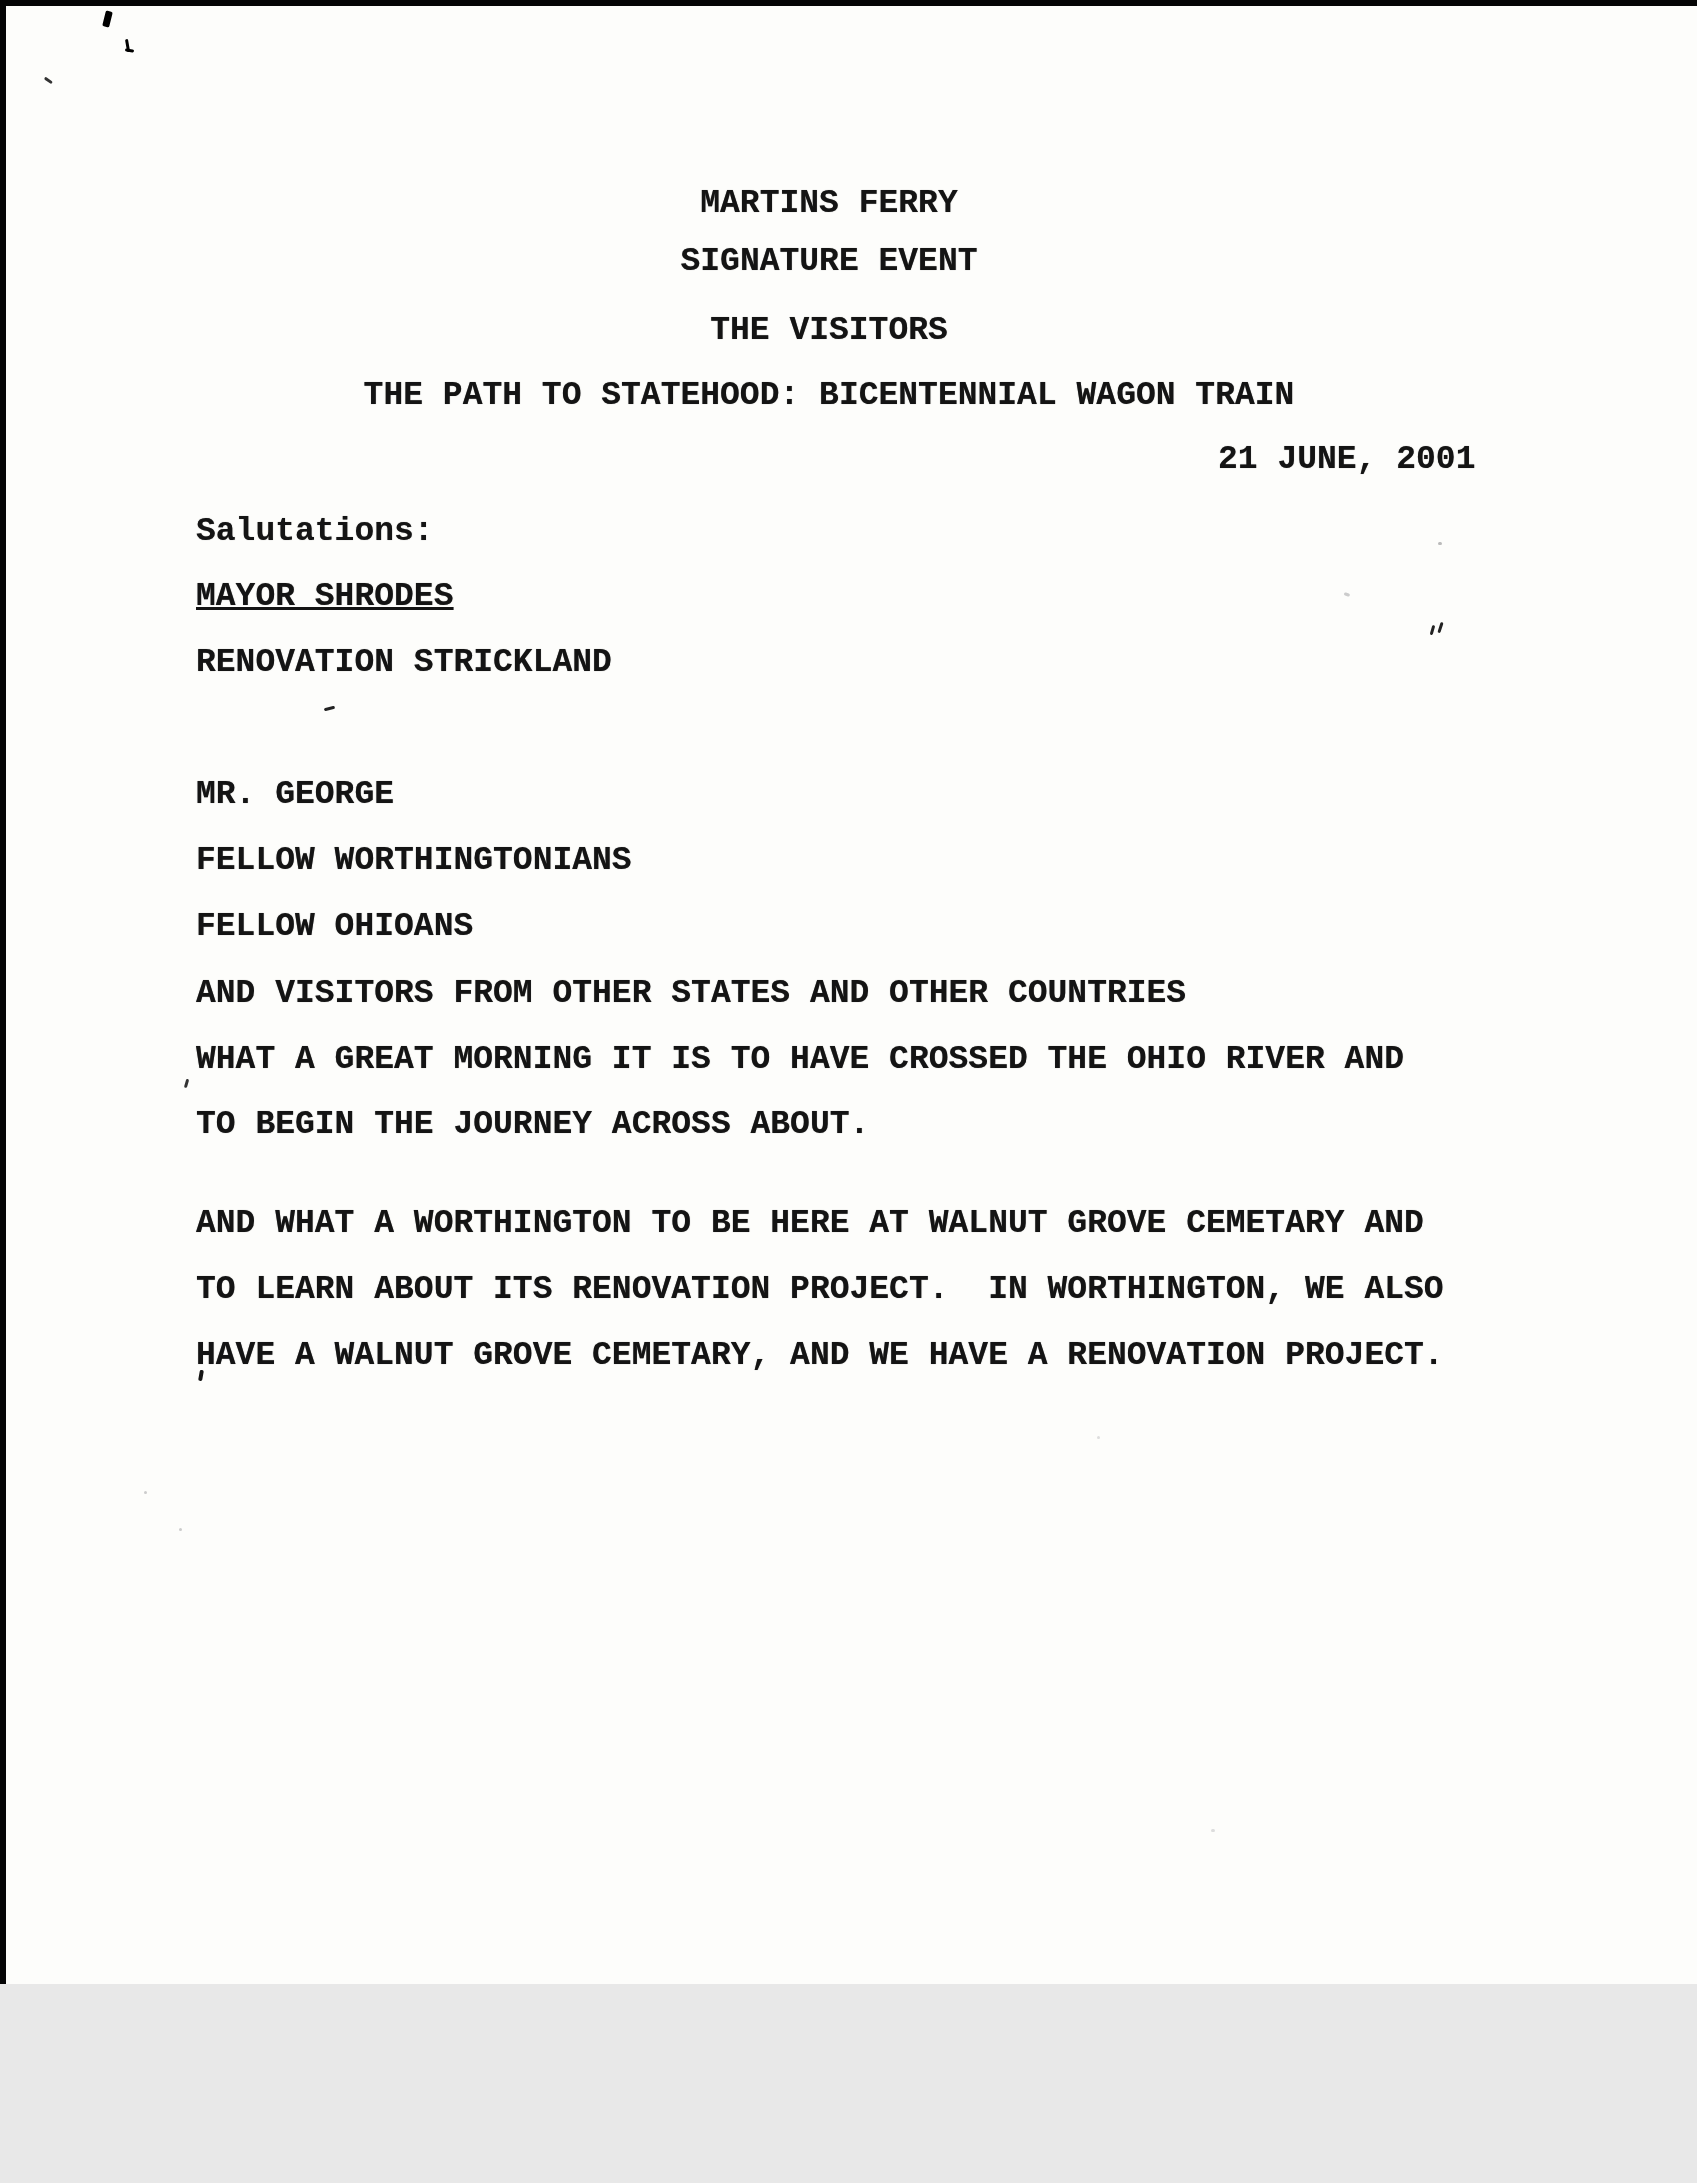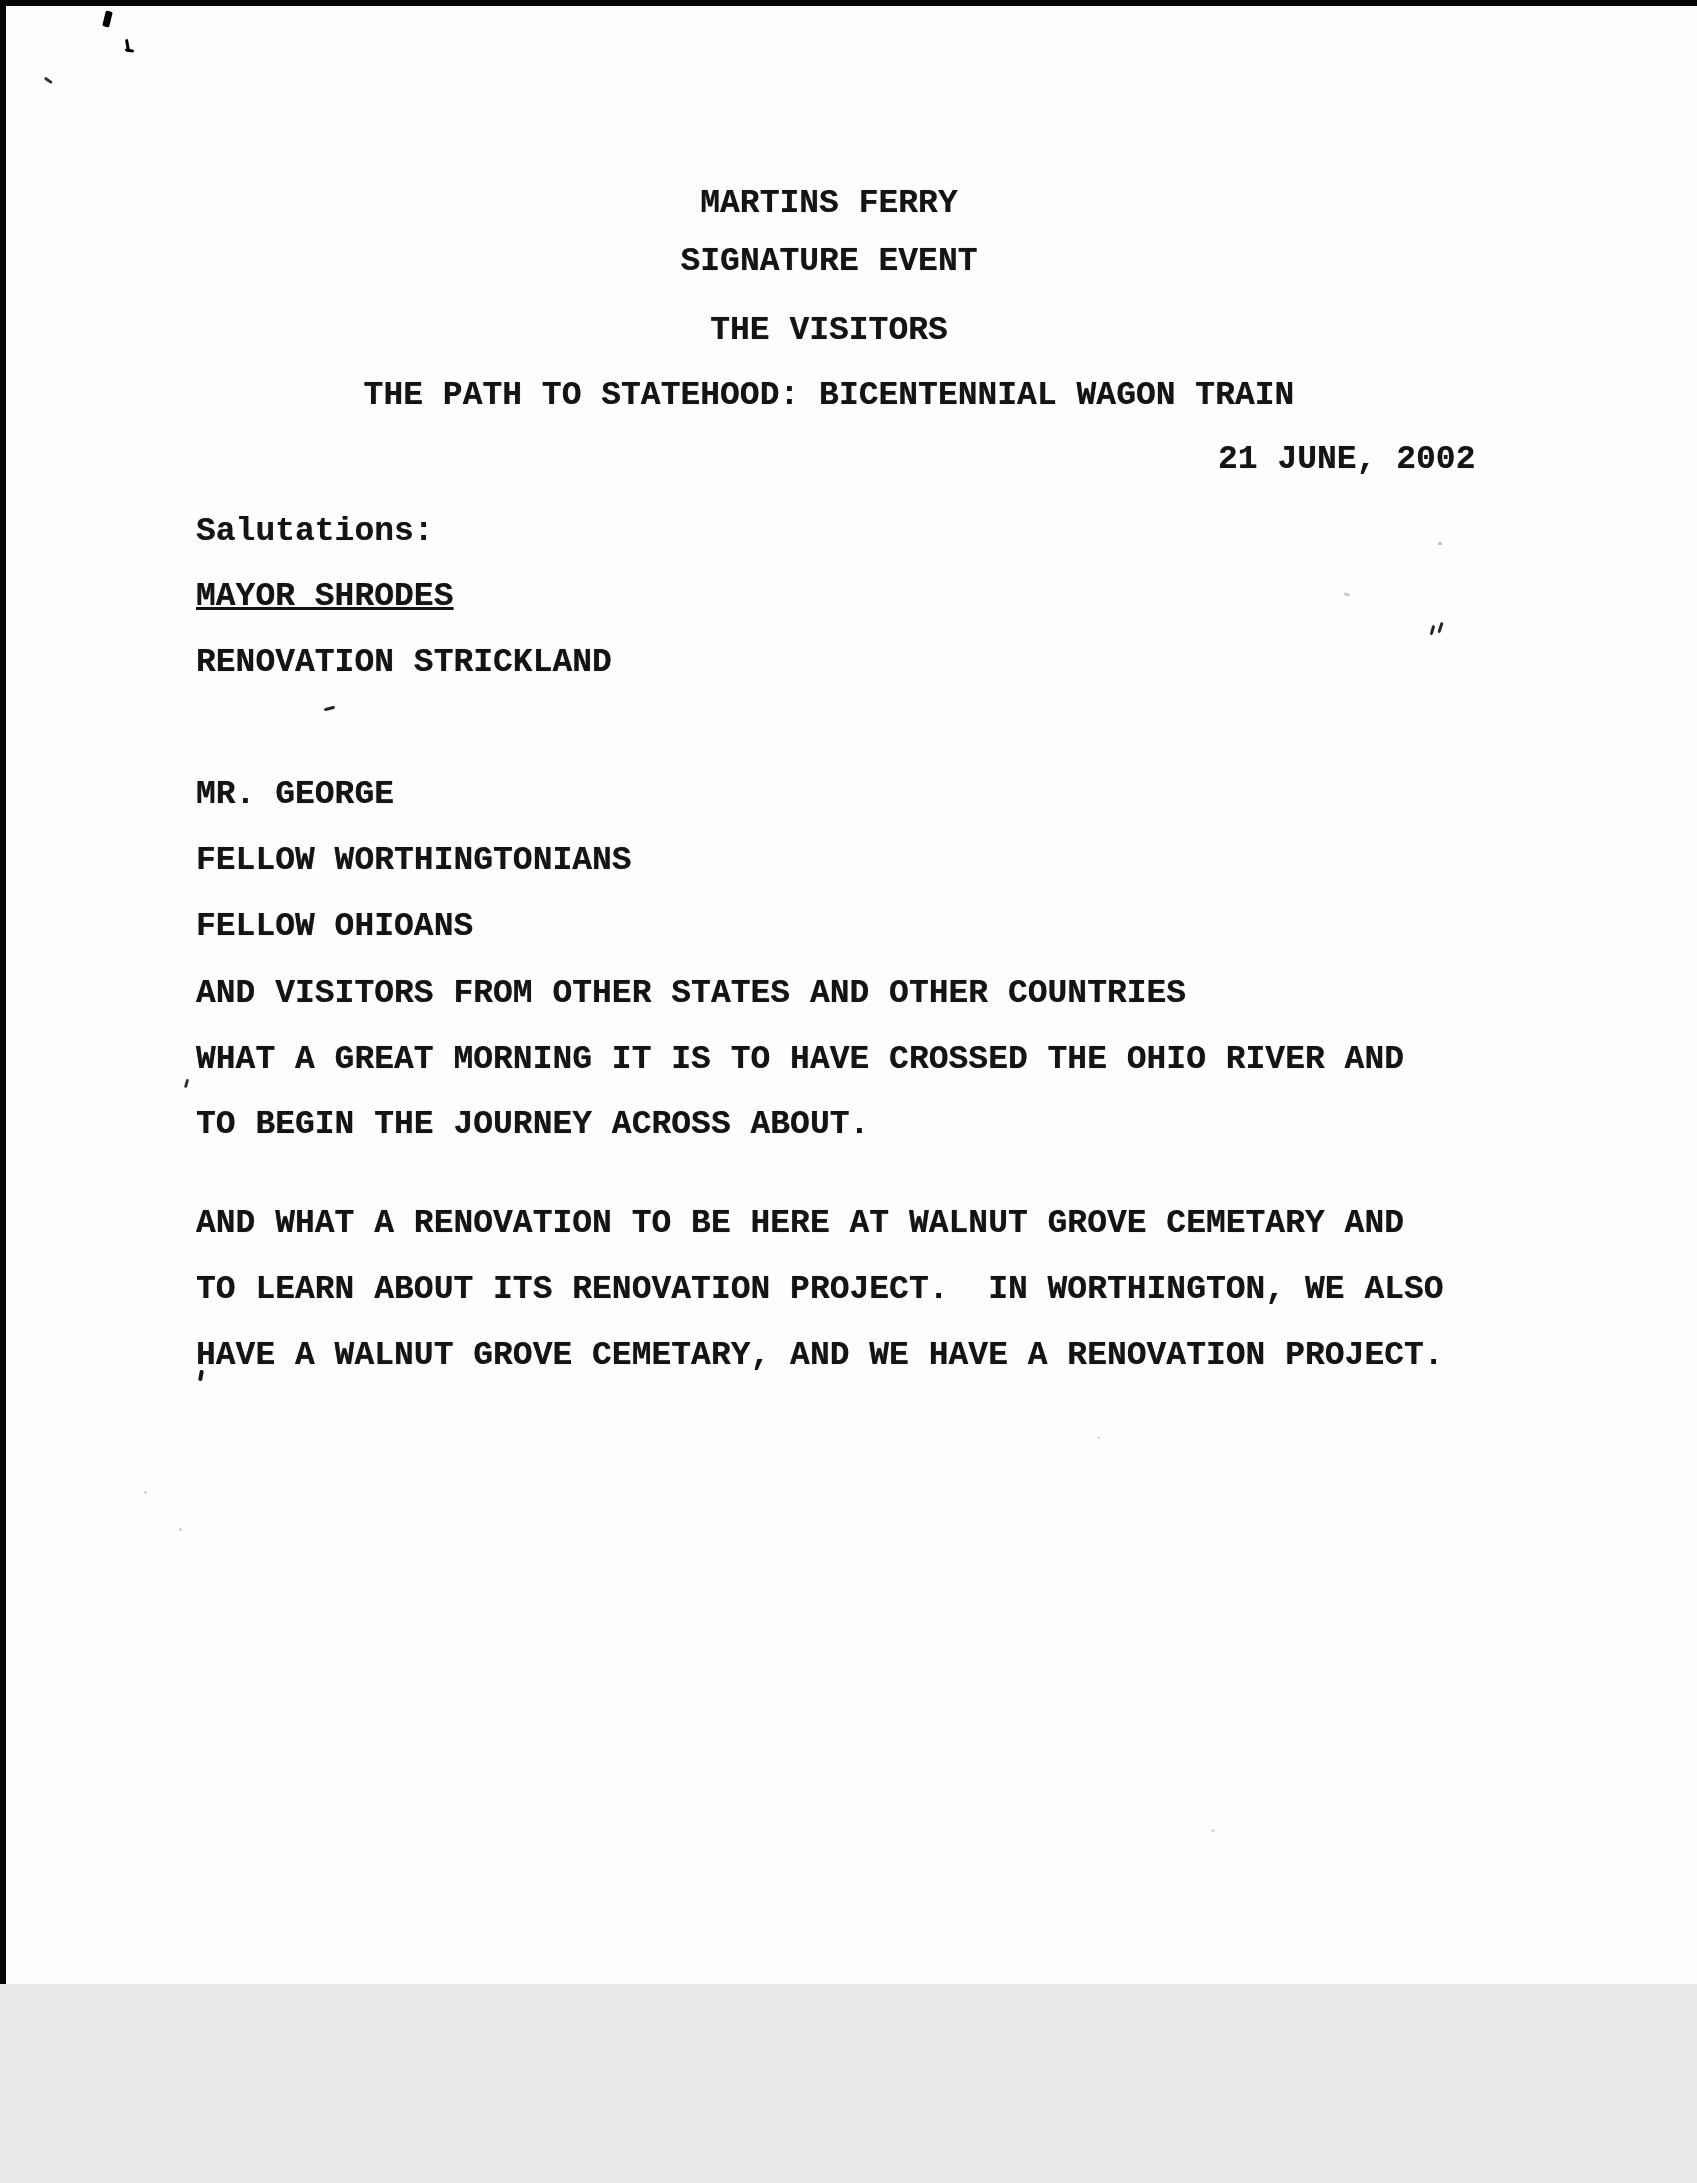--- a/index.html
+++ b/index.html
@@ -58,31 +58,31 @@
   <div class="speck" style="left:144px; top:1491px; width:3.4px; height:2.5px; background:#ccc;"></div>
   <div class="speck" style="left:179px; top:1528px; width:3.4px; height:2.5px; background:#ccc;"></div>
   <div class="speck" style="left:1097px; top:1436px; width:3.4px; height:2.5px; background:#ddd;"></div>
   <div class="speck" style="left:1211px; top:1829px; width:4.2px; height:3.4px; background:#ddd;"></div>
 
   <div class="line center-line" style="top:187px;">MARTINS FERRY</div>
   <div class="line center-line" style="top:245px;">SIGNATURE EVENT</div>
   <div class="line center-line" style="top:314px;">THE VISITORS</div>
   <div class="line center-line" style="top:379px;">THE PATH TO STATEHOOD: BICENTENNIAL WAGON TRAIN</div>
 
-  <div class="line date-line" style="top:443px;">21 JUNE, 2002</div>
+  <div class="line date-line" style="top:443px;">21 JUNE, 2001</div>
 
   <div class="line body-line" style="top:515px;">Salutations:</div>
   <div class="line body-line" style="top:580px;text-decoration:underline;">MAYOR SHRODES</div>
   <div class="line body-line" style="top:646px;">RENOVATION STRICKLAND</div>
   <div class="line body-line" style="top:778px;">MR. GEORGE</div>
   <div class="line body-line" style="top:844px;">FELLOW WORTHINGTONIANS</div>
   <div class="line body-line" style="top:910px;">FELLOW OHIOANS</div>
   <div class="line body-line" style="top:977px;">AND VISITORS FROM OTHER STATES AND OTHER COUNTRIES</div>
 
   <div class="line body-line" style="top:1043px;">WHAT A GREAT MORNING IT IS TO HAVE CROSSED THE OHIO RIVER AND</div>
   <div class="line body-line" style="top:1108px;">TO BEGIN THE JOURNEY ACROSS ABOUT.</div>
 
-  <div class="line body-line" style="top:1207px;">AND WHAT A RENOVATION TO BE HERE AT WALNUT GROVE CEMETARY AND</div>
+  <div class="line body-line" style="top:1207px;">AND WHAT A WORTHINGTON TO BE HERE AT WALNUT GROVE CEMETARY AND</div>
   <div class="line body-line" style="top:1273px;">TO LEARN ABOUT ITS RENOVATION PROJECT.  IN WORTHINGTON, WE ALSO</div>
   <div class="line body-line" style="top:1339px;">HAVE A WALNUT GROVE CEMETARY, AND WE HAVE A RENOVATION PROJECT.</div>
 
 </div>
 
 
 </body></html>

